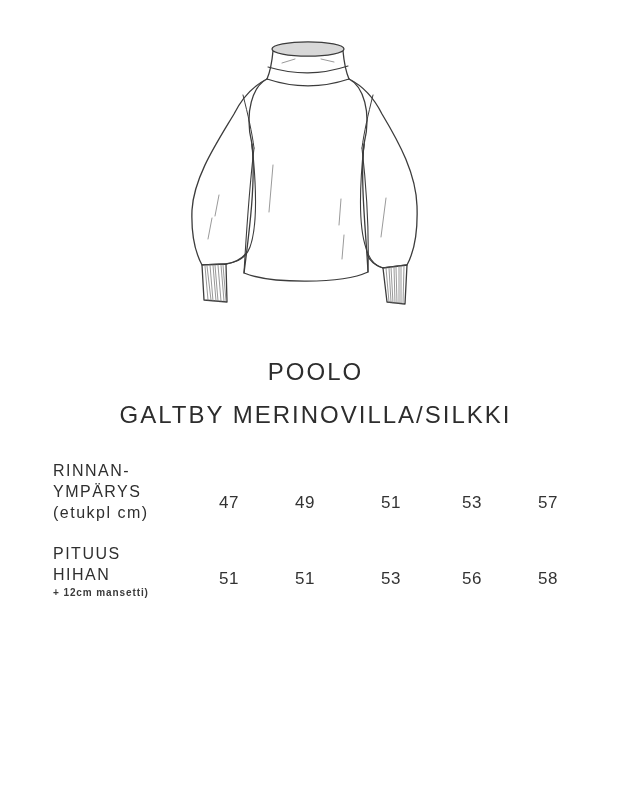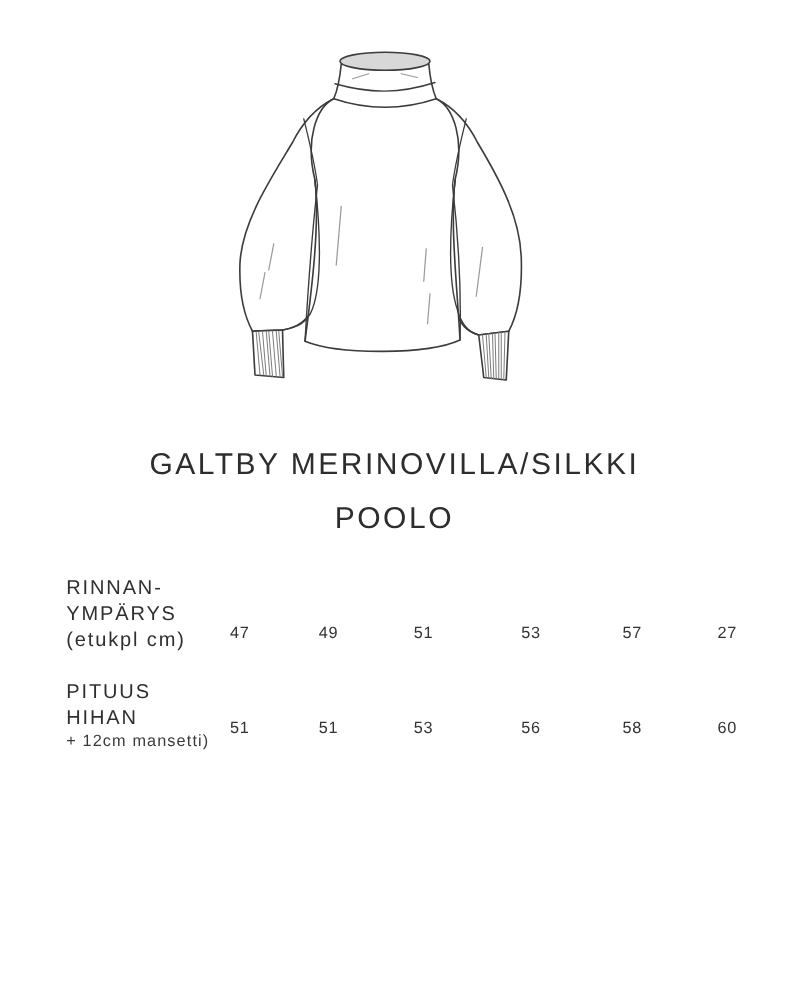--- a/index.html
+++ b/index.html
@@ -49,28 +49,29 @@
   .row-1 { margin-top: 10px; }
   .row-2 { margin-top: 20px; }
   .row-3 { margin-top: 34px; }
   .row-label {
     font-size: 16px;
     letter-spacing: 1.5px;
     line-height: 21px;
     color: #2f2f2f;
   }
   .row-note {
-    font-size: 13px;
+    font-size: 10px;
     letter-spacing: 0.9px;
     line-height: 16px;
     color: #3a3a3a;
+    font-weight: bold;
   }
   .value-cell {
-    text-align: left;
-    font-size: 13px;
+    text-align: right;
+    font-size: 17px;
     letter-spacing: 0.5px;
     color: #333333;
     align-self: end;
   }
   .row-1 .value-cell { padding-bottom: 10px; }
   .row-2 .value-cell { padding-bottom: 12px; }
   .row-3 .value-cell { padding-bottom: 2px; }
 </style>
 </head>
 <body>
@@ -138,22 +139,22 @@
       <path d="M 240,176 L 235,215"></path>
     </g>
 
     <g stroke-width="0.8" stroke-linecap="round" stroke="#7d7d7d">
       <path d="M 59,244 L 62,278 M 61,244 L 65,278 M 64,243 L 67,279 M 67,243 L 70,279 M 69,243 L 72,279 M 72,243 L 75,279 M 75,243 L 78,279 M 77,243 L 80,279"></path>
       <path d="M 240,246 L 243,280 M 243,246 L 245,280 M 245,245 L 247,281 M 248,245 L 249,281 M 250,245 L 251,281 M 253,244 L 253,281 M 255,244 L 255,281 M 258,244 L 257,282"></path>
     </g>
   </svg>
 
   <h1 class="product-title">
+    <div>POOLO</div>
     <div>GALTBY MERINOVILLA/SILKKI</div>
-    <div>POOLO</div>
   </h1>
 
   <div class="size-table">
 
 
     <div class="grid-row data-row row-1">
       <div class="row-label">
         <div>RINNAN-</div>
         <div>YMPÄRYS</div>
         <div>(etukpl cm)</div>

